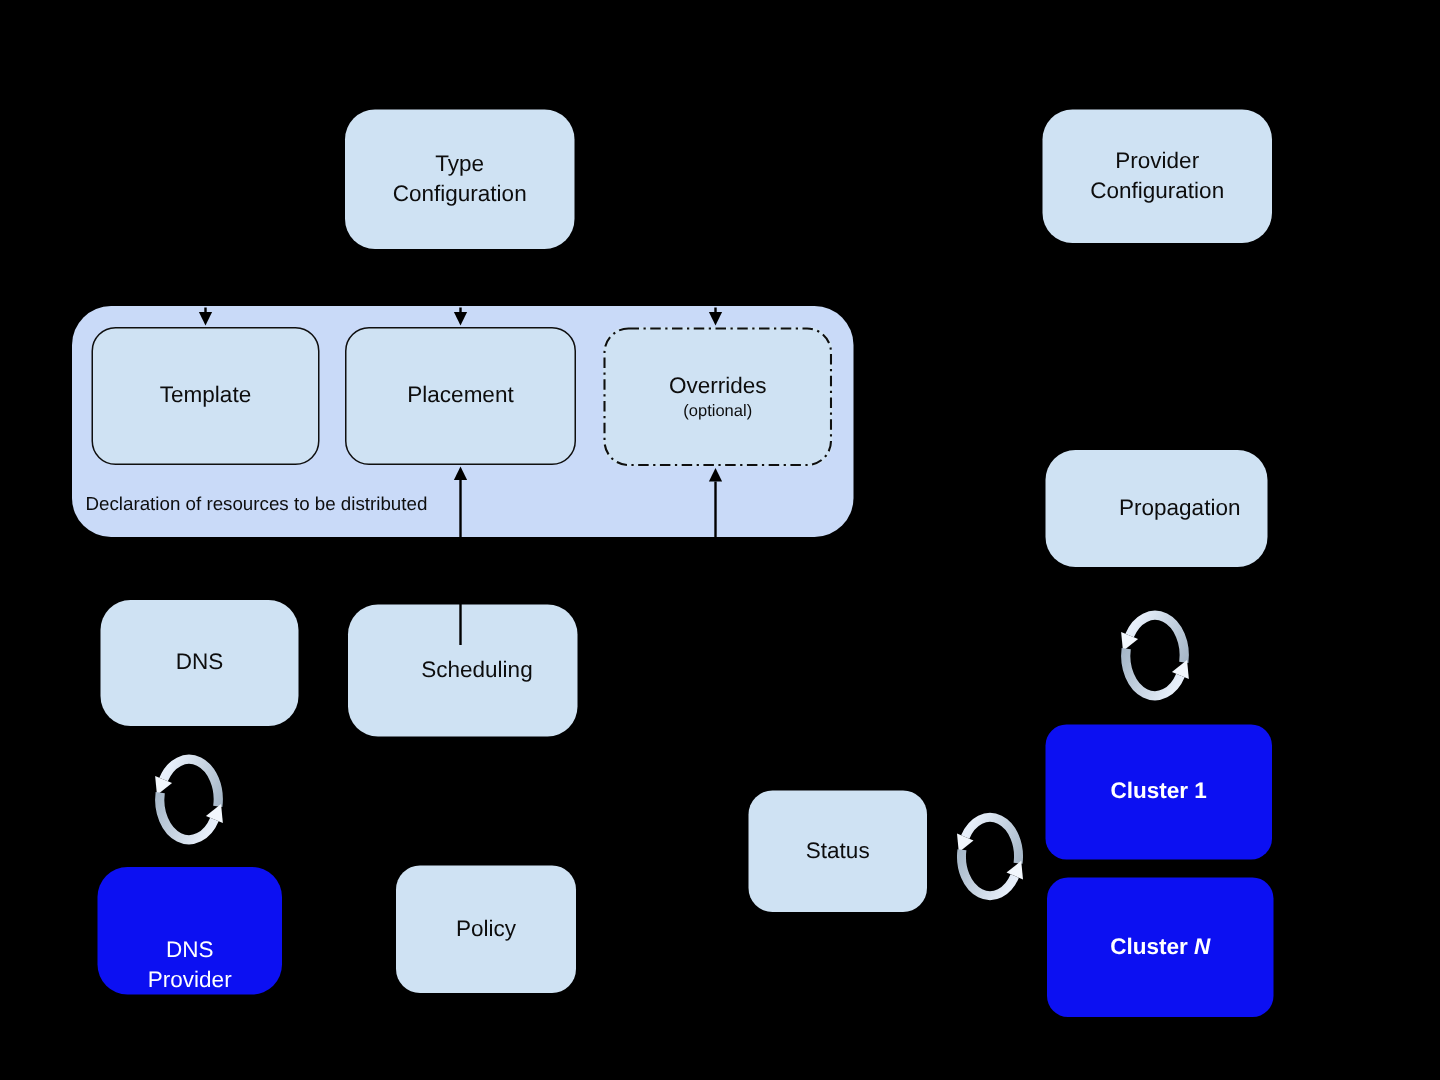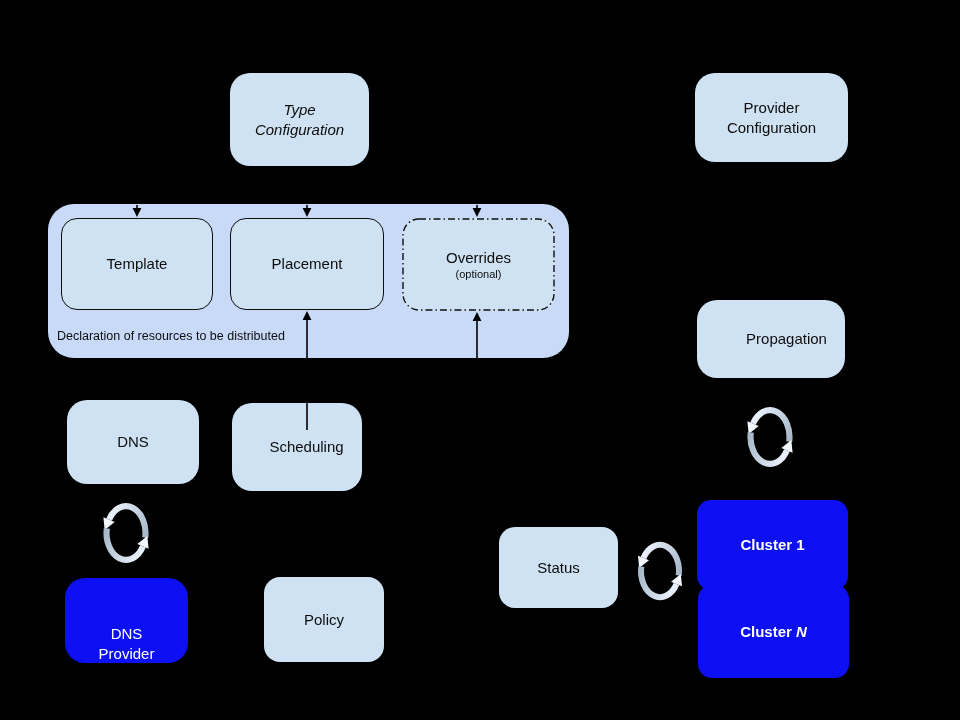--- a/index.html
+++ b/index.html
@@ -52,21 +52,21 @@
       </linearGradient>
       <symbol id="sync-glyph" viewBox="0 0 54 76">
         <path d="M 45.7 42.5 A 19 26 0 0 0 10.5 25" fill="none" stroke="url(#syncGradA)" stroke-width="6"></path>
         <polygon points="5,22.7 16,27.3 6.2,35.1" fill="#f2f7fd"></polygon>
         <path d="M 8.3 33.5 A 19 26 0 0 0 43.5 51" fill="none" stroke="url(#syncGradB)" stroke-width="6"></path>
         <polygon points="49,53.3 38,48.7 47.8,40.9" fill="#f2f7fd"></polygon>
       </symbol>
     </defs>
   </svg>
 
-  <div class="node light wrap-narrow" style="left:230px; top:73px; width:139px; height:93px;font-style:italic;">
+  <div class="node light wrap-narrow" style="left:230px; top:73px; width:153px; height:93px;">
     <span>Type Configuration</span>
   </div>
 
   <div class="node light wrap-narrow" style="left:695px; top:73px; width:153px; height:89px;">
     <span>Provider Configuration</span>
   </div>
 
   <div class="group" style="left:48px; top:204px; width:521px; height:154px;"></div>
 
   <div class="node inner" style="left:61px; top:218px; width:152px; height:92px;">
@@ -84,21 +84,21 @@
     <span>Overrides</span>
     <span class="sub">(optional)</span>
   </div>
 
   <div class="caption" style="left:57px; top:329px;">Declaration of resources to be distributed</div>
 
   <div class="node light" style="left:67px; top:400px; width:132px; height:84px;">
     <span>DNS</span>
   </div>
 
-  <div class="node light" style="left:232px; top:403px; width:130px; height:88px;padding-left:19px;">
+  <div class="node light" style="left:232px; top:403px; width:153px; height:88px;padding-left:19px;">
     <span>Scheduling</span>
   </div>
 
   <svg class="sync-icon" style="left:93px; top:494px;" width="66" height="78" viewBox="0 0 54 76">
     <use href="#sync-glyph" xlink:href="#sync-glyph"></use>
   </svg>
 
   <div class="node blue wrap-dnsprov" style="left:65px; top:578px; width:123px; height:85px; border-radius:20px;justify-content:flex-end;">
     <span>DNS Provider</span>
   </div>
@@ -116,21 +116,21 @@
   </svg>
 
   <div class="node light" style="left:499px; top:527px; width:119px; height:81px; border-radius:16px;">
     <span>Status</span>
   </div>
 
   <svg class="sync-icon" style="left:632px; top:533px;" width="56" height="76" viewBox="0 0 54 76">
     <use href="#sync-glyph" xlink:href="#sync-glyph"></use>
   </svg>
 
-  <div class="node blue bold" style="left:697px; top:500px; width:151px; height:90px;">
+  <div class="node blue bold" style="left:697px; top:483px; width:151px; height:90px;">
     <span>Cluster 1</span>
   </div>
 
   <div class="node blue bold" style="left:698px; top:585px; width:151px; height:93px;">
     <span><span>Cluster </span><em>N</em></span>
   </div>
 
   <svg class="overlay" width="960" height="720" viewBox="0 0 960 720">
 
     <g>

